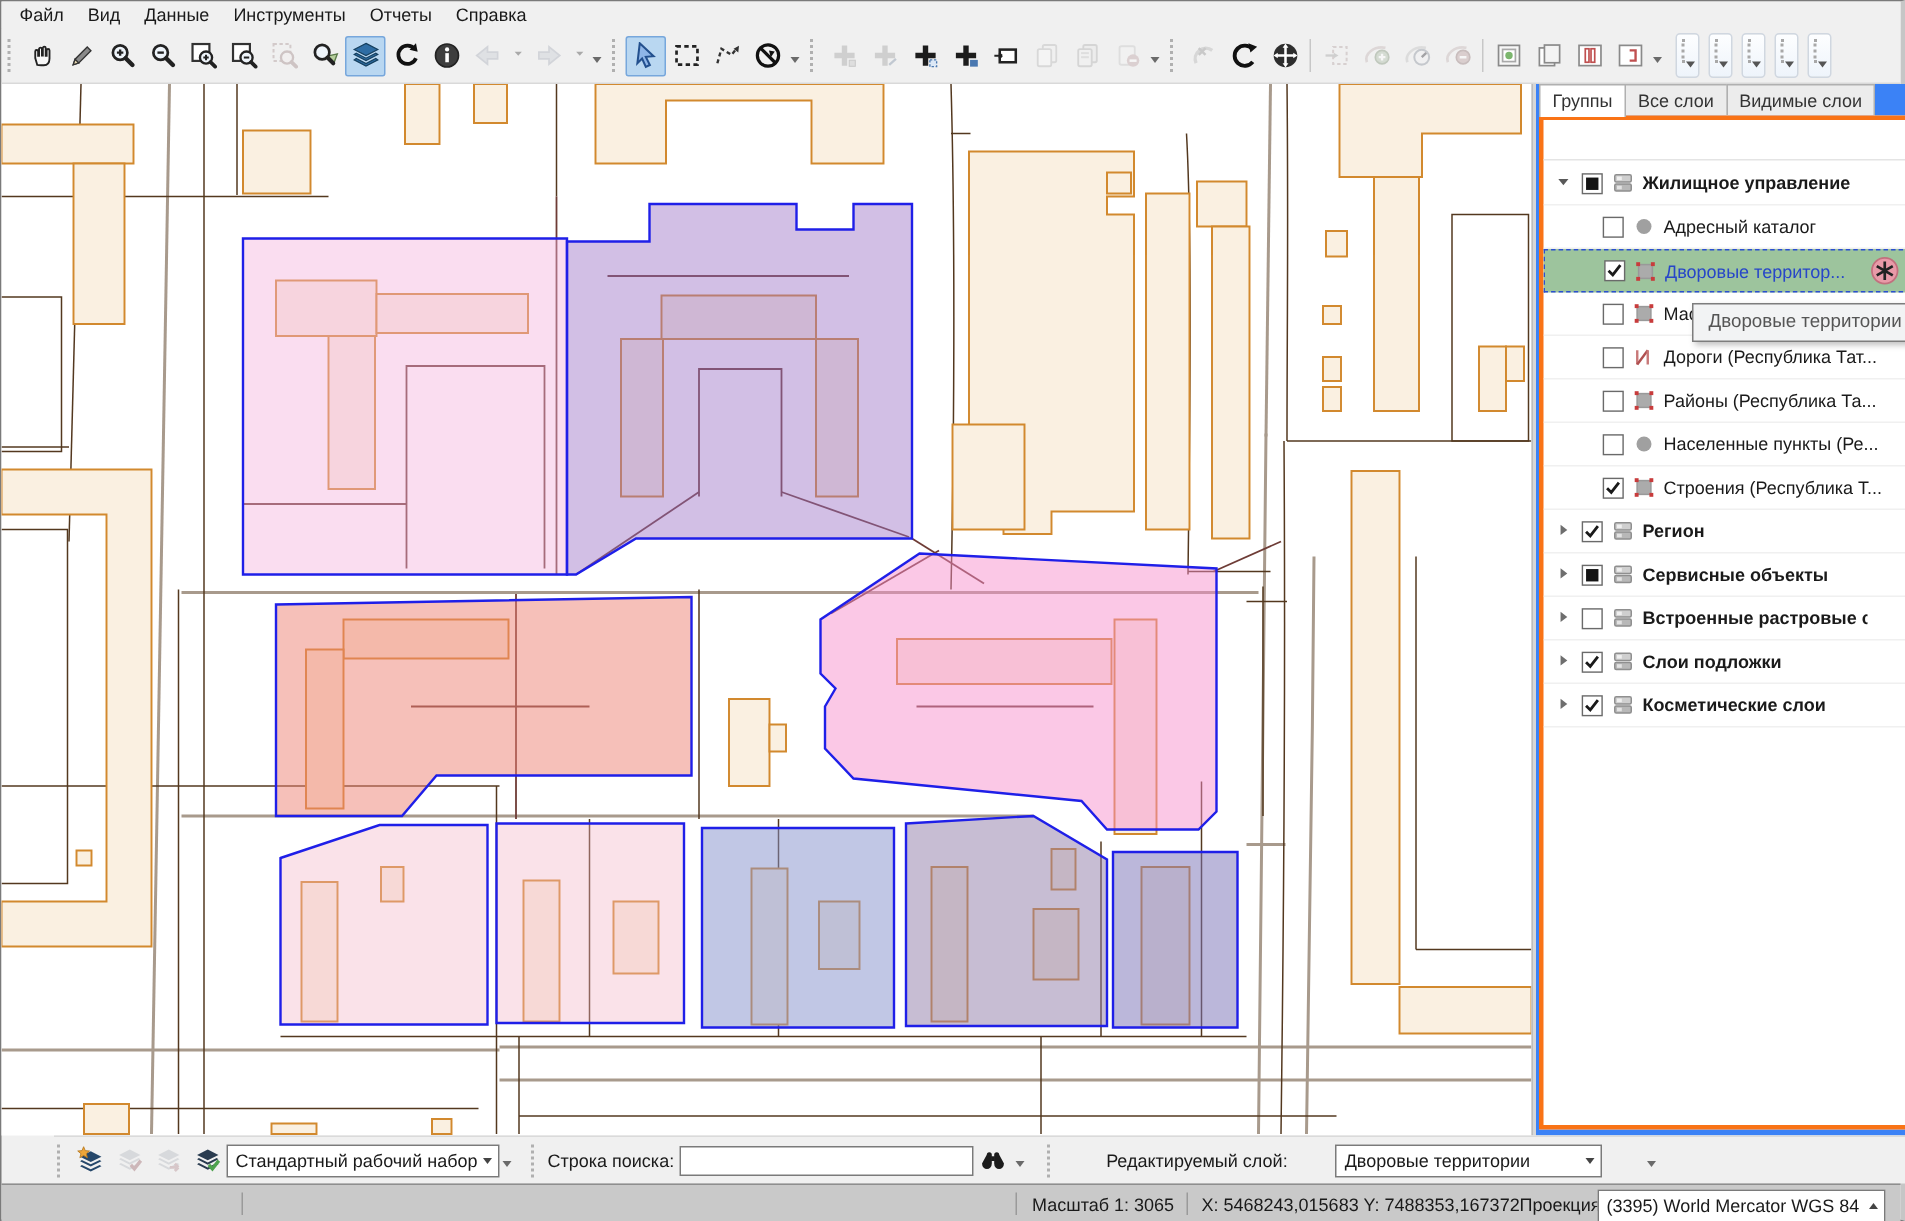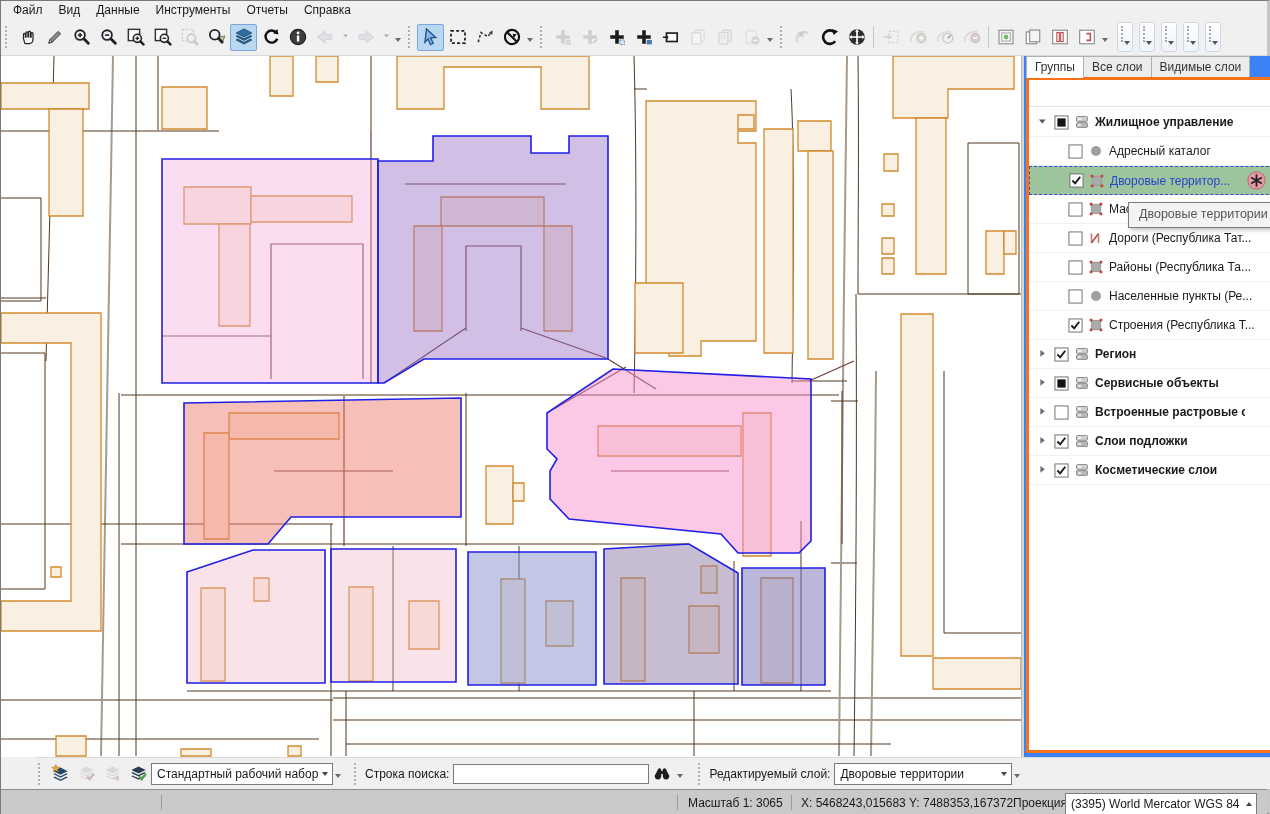--- a/index.html
+++ b/index.html
@@ -757,21 +757,21 @@
       <input id="search-input" type="text" value="" style="">
       <div class="bb-btn">
           <svg viewBox="0 0 16 16" width="18" height="18" aria-hidden="true">
             <path d="M1.5,9.5 a2.9,3.3 0 0 0 5.8,0 v-5.2 a1.5,1.5 0 0 0 -3,0 l-2.8,5.2 Z" fill="#1c1c1c"></path>
             <path d="M14.5,9.5 a2.9,3.3 0 0 1 -5.8,0 v-5.2 a1.5,1.5 0 0 1 3,0 l2.8,5.2 Z" fill="#1c1c1c"></path>
             <rect x="6.9" y="5.2" width="2.2" height="2.8" fill="#1c1c1c"></rect>
           </svg>
         </div>
       <div class="tb-ovf"></div>
     </div>
-    <div class="bb-group" style="margin-left:10px;">
+    <div class="bb-group" style="margin-left:10px;gap:28px;">
       <div class="tb-grip"></div>
       <span class="bb-label">Редактируемый слой:</span>
       <div class="combo" style="width:178px;">
         <span>Дворовые территории</span>
         <span class="caret"></span>
       </div>
       <div class="tb-ovf"></div>
     </div>
   </div>
 

